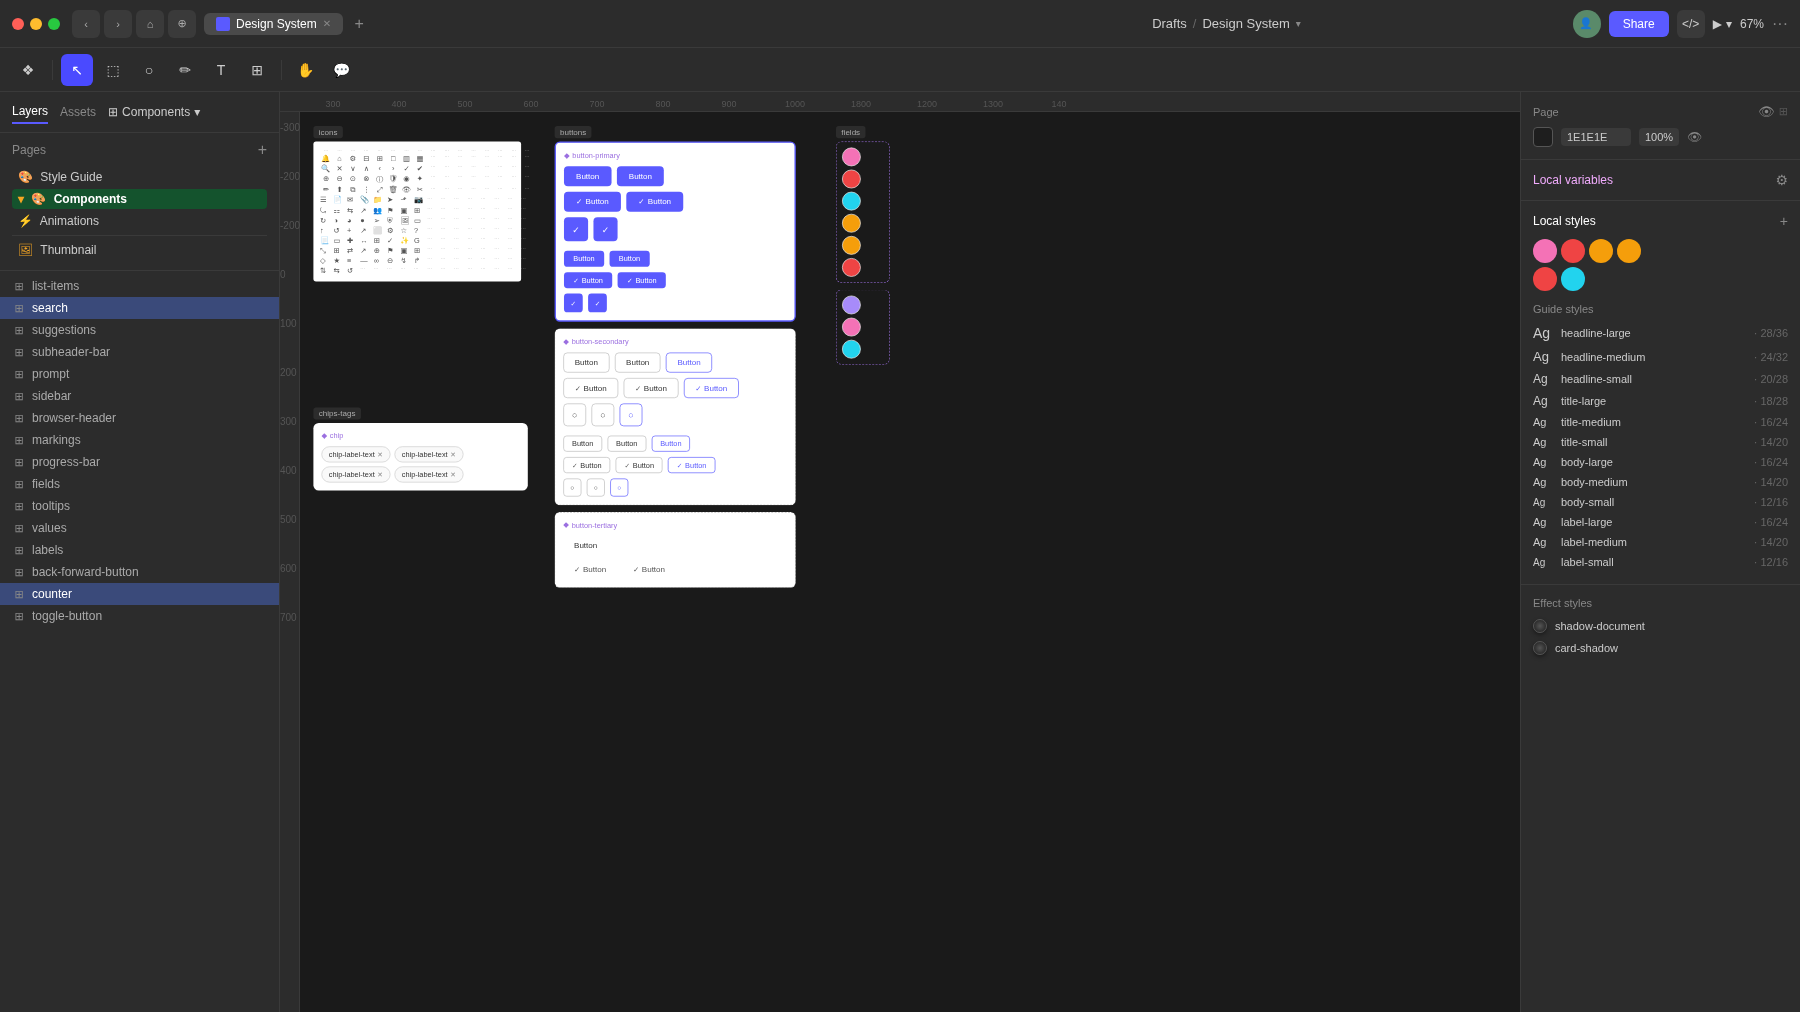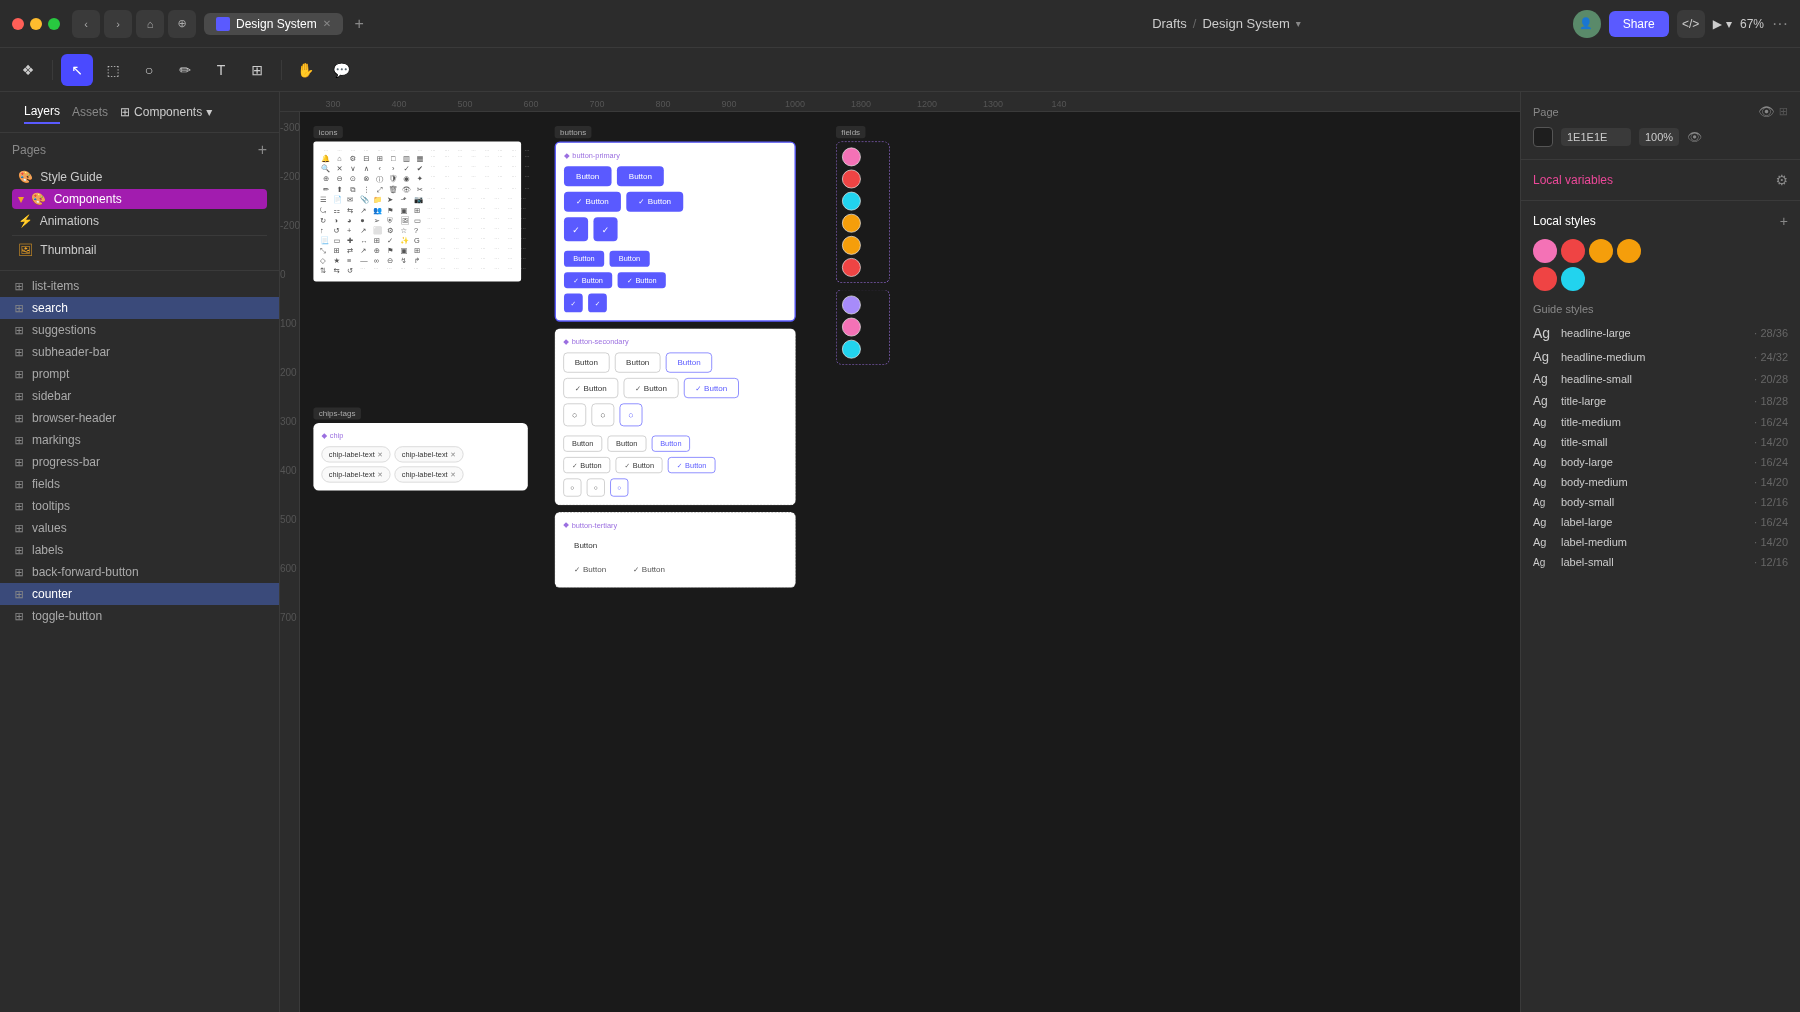--- a/index.html
+++ b/index.html
@@ -38,29 +38,29 @@
     .toolbar { height: 44px; background: #2c2c2c; display: flex; align-items: center; padding: 0 12px; gap: 4px; border-bottom: 1px solid #3a3a3a; flex-shrink: 0; }
     .tool-btn { width: 32px; height: 32px; border-radius: 6px; background: transparent; border: none; color: #ccc; cursor: pointer; display: flex; align-items: center; justify-content: center; font-size: 14px; }
     .tool-btn.active { background: #4a4aff; color: #fff; }
     .tool-divider { width: 1px; height: 20px; background: #3a3a3a; margin: 0 4px; }
 
     
     .main-layout { display: flex; flex: 1; overflow: hidden; }
 
     
     .left-panel { width: 280px; background: #2c2c2c; border-right: 1px solid #3a3a3a; display: flex; flex-direction: column; flex-shrink: 0; }
-    .left-panel-tabs { display: flex; align-items: center; padding: 8px 24px; gap: 12px; border-bottom: 1px solid #3a3a3a; }
+    .left-panel-tabs { display: flex; align-items: center; padding: 8px 12px; gap: 12px; border-bottom: 1px solid #3a3a3a; }
     .panel-tab { font-size: 12px; color: #888; cursor: pointer; padding: 4px 0; }
     .panel-tab.active { color: #fff; border-bottom: 2px solid #5a5aff; }
     .panel-tab-component { display: flex; align-items: center; gap: 4px; font-size: 12px; color: #ccc; cursor: pointer; }
     .pages-section { padding: 8px 12px; border-bottom: 1px solid #3a3a3a; }
     .pages-header { display: flex; align-items: center; justify-content: space-between; margin-bottom: 8px; font-size: 12px; color: #888; }
     .page-add { font-size: 16px; color: #888; cursor: pointer; }
     .page-item { font-size: 12px; color: #ccc; padding: 3px 6px; border-radius: 4px; cursor: pointer; margin-bottom: 2px; }
-    .page-item.active { background: #a21caf; color: #fff; }
+    .page-item.active { background: #14532d; color: #fff; font-weight: bold; }
     .page-divider { height: 1px; background: #3a3a3a; margin: 4px 0; }
     .layers-section { flex: 1; overflow-y: auto; padding: 4px 0; }
     .layer-item { display: flex; align-items: center; padding: 4px 12px; font-size: 12px; color: #aaa; cursor: pointer; gap: 6px; }
     .layer-item.selected { background: #3a4a7a; color: #fff; }
     .layer-icon { width: 14px; height: 14px; display: flex; align-items: center; justify-content: center; font-size: 11px; color: #888; flex-shrink: 0; }
 
     
     .canvas-area { flex: 1; background: #1a1a1a; overflow: hidden; position: relative; }
     .canvas-ruler-h { position: absolute; top: 0; left: 0; right: 0; height: 20px; background: #2c2c2c; border-bottom: 1px solid #3a3a3a; display: flex; align-items: flex-end; padding-bottom: 2px; z-index: 10; }
     .canvas-ruler-v { position: absolute; top: 20px; left: 0; width: 20px; bottom: 0; background: #2c2c2c; border-right: 1px solid #3a3a3a; z-index: 10; }
@@ -755,21 +755,21 @@
       <div class="page-bg-row">
         <div class="color-swatch-small" style="background:#1e1e1e;"></div>
         <input class="hex-input" type="text" value="1E1E1E" style="">
         <input class="opacity-input" type="text" value="100%" style="">
         <span class="eye-icon">👁</span>
       </div>
     </div>
 
     <div class="right-section">
       <div class="local-vars-header">
-        <span style="font-size:12px;color:#ec4899;">Local variables</span>
+        <span style="font-size:12px;color:#f0abfc;">Local variables</span>
         <span class="add-icon">⚙</span>
       </div>
     </div>
 
     <div class="local-styles-section">
       <div class="local-styles-header">
         <span class="local-styles-title">Local styles</span>
         <span class="add-icon">+</span>
       </div>
 
@@ -839,14 +839,25 @@
         <span class="style-name">label-medium</span>
         <span class="style-size">· <span>14/20</span></span>
       </div>
       <div class="style-row">
         <span class="style-ag" style="font-size:10px;">Ag</span>
         <span class="style-name">label-small</span>
         <span class="style-size">· <span>12/16</span></span>
       </div>
     </div>
 
+    <div class="effect-styles-section">
+      <div style="font-size:11px;color:#888;margin-bottom:6px;">Effect styles</div>
+      <div class="effect-row">
+        <div class="effect-dot" style="background:radial-gradient(circle, #555 0%, transparent 70%);box-shadow:0 2px 4px rgba(0,0,0,0.4);"></div>
+        <span class="effect-name">shadow-document</span>
+      </div>
+      <div class="effect-row">
+        <div class="effect-dot" style="background:radial-gradient(circle, #555 0%, transparent 70%);box-shadow:0 2px 4px rgba(0,0,0,0.4);"></div>
+        <span class="effect-name">card-shadow</span>
+      </div>
+    </div>
   </div>
 </div>
 
 </body></html>

